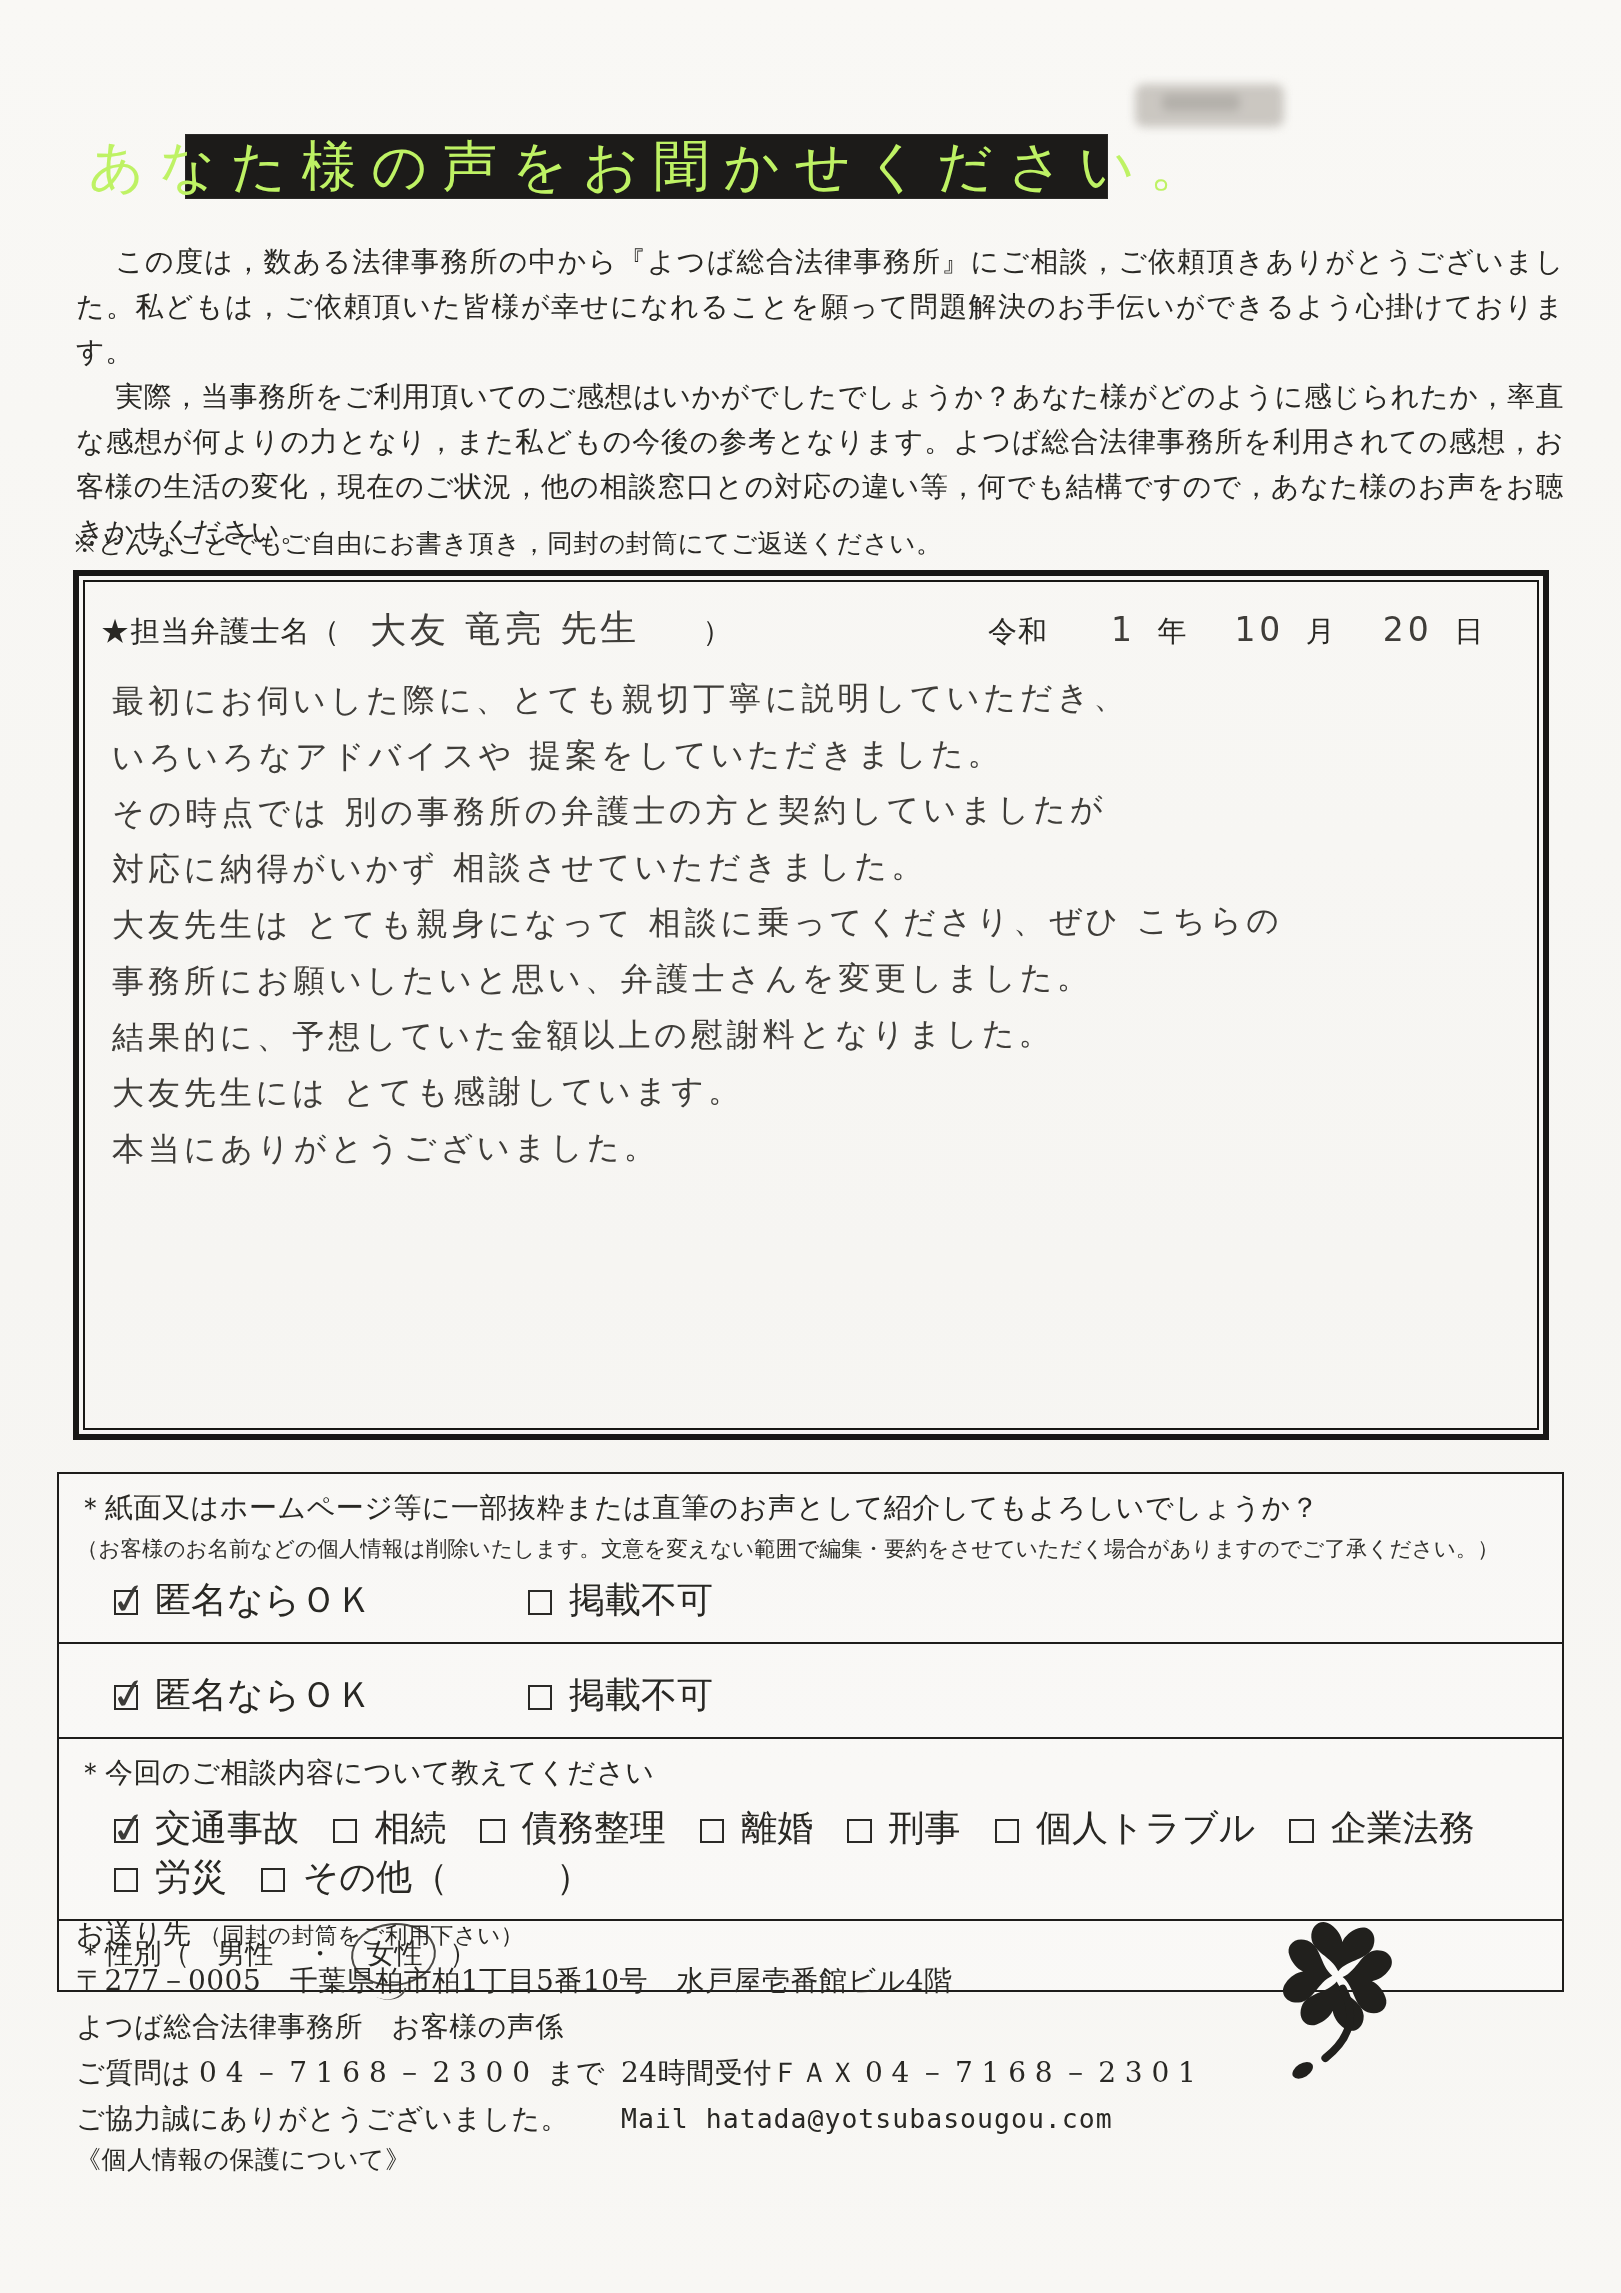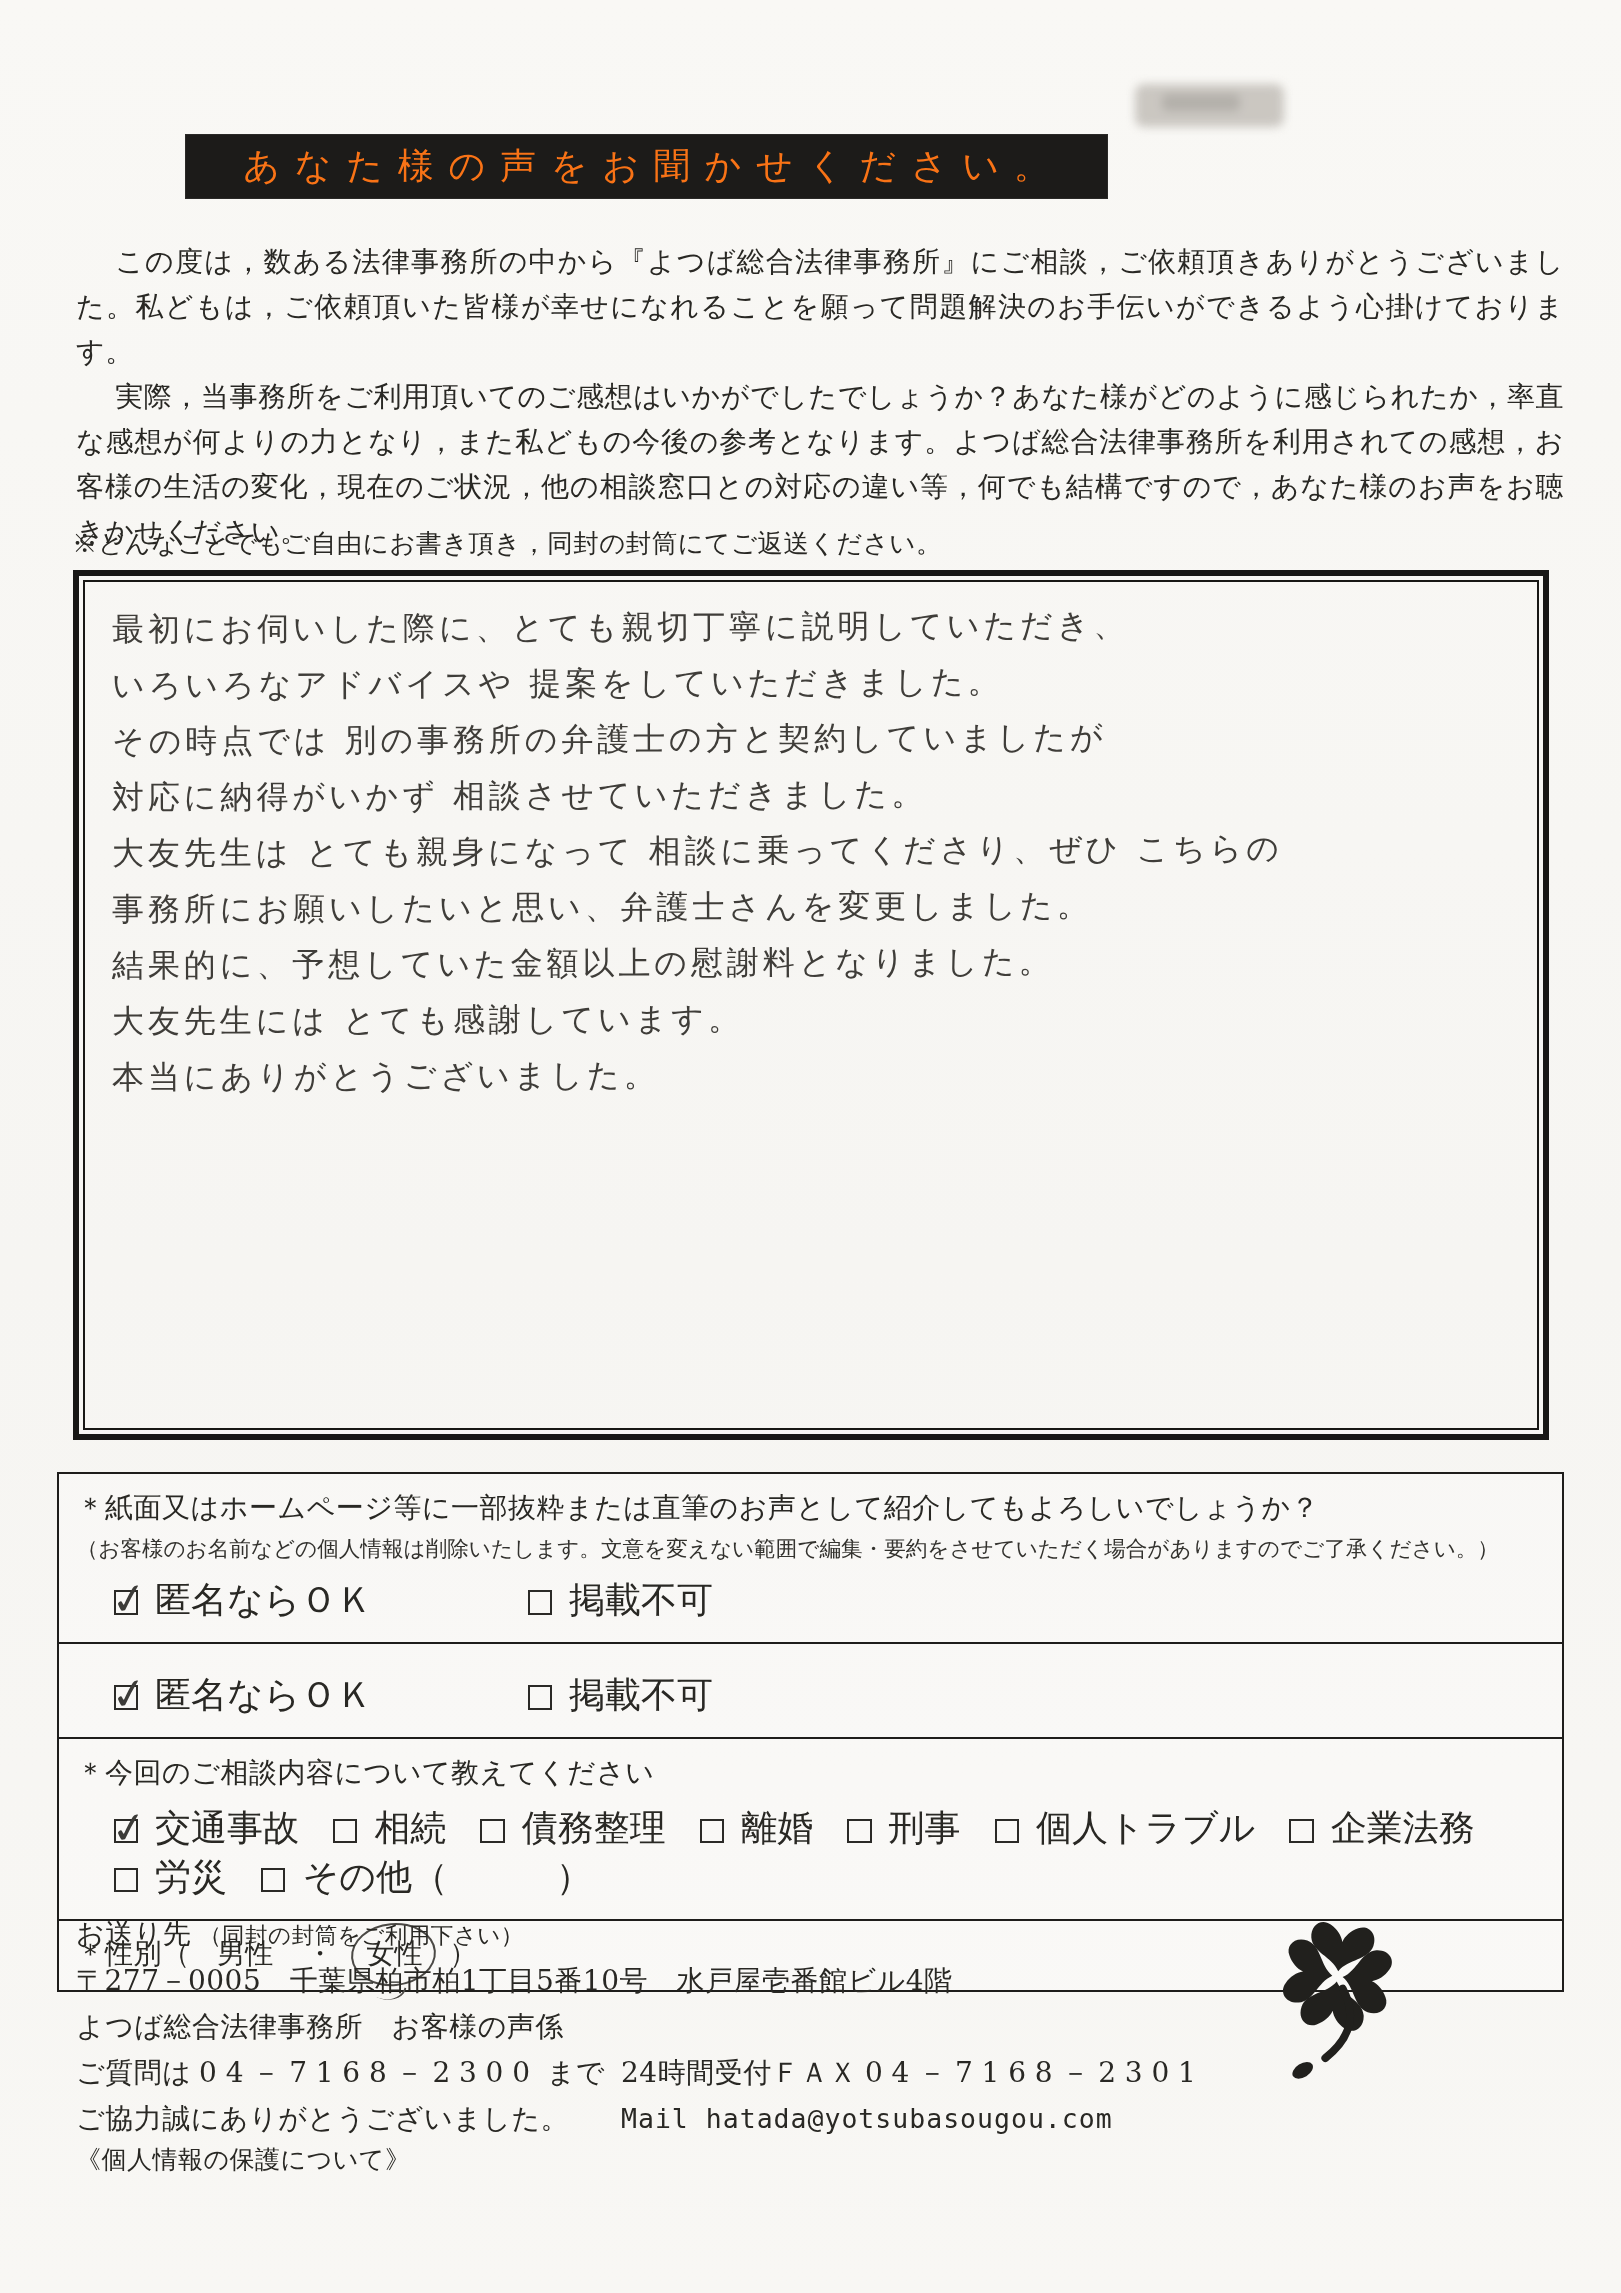--- a/index.html
+++ b/index.html
@@ -11,21 +11,21 @@
     color:#292824; overflow:hidden;
   }
 
   
   .banner {
     position:absolute; left:186px; top:135px; width:921px; height:63px;
     background:#1c1b19; display:flex; align-items:center; justify-content:center;
     box-shadow:0 0 0 1px #2a2927;
   }
   .banner span {
-    color:#f97316; font-size:36px; letter-spacing:14.7px; text-indent:14.7px;
+    color:#bef264; font-size:55px; letter-spacing:14.7px; text-indent:14.7px;
     white-space:nowrap;
   }
   .redact {
     position:absolute; left:1135px; top:84px; width:149px; height:43px;
     background:#c3bfb9; border-radius:8.8px; filter:blur(4.9px); opacity:.85;
   }
   .redact::after {
     content:""; position:absolute; left:27.4px; top:9.8px; width:78px; height:17.6px;
     background:#a8a49e; border-radius:5.9px;
   }
@@ -126,20 +126,34 @@
 
   <div class="intro">
     <p>この度は，数ある法律事務所の中から『よつば総合法律事務所』にご相談，ご依頼頂きありがとうございました。私どもは，ご依頼頂いた皆様が幸せになれることを願って問題解決のお手伝いができるよう心掛けております。</p>
     <p>実際，当事務所をご利用頂いてのご感想はいかがでしたでしょうか？あなた様がどのように感じられたか，率直な感想が何よりの力となり，また私どもの今後の参考となります。よつば総合法律事務所を利用されての感想，お客様の生活の変化，現在のご状況，他の相談窓口との対応の違い等，何でも結構ですので，あなた様のお声をお聴きかせください。</p>
   </div>
 
   <div class="free-note">※どんなことでもご自由にお書き頂き，同封の封筒にてご返送ください。</div>
 
   <div class="main-box">
     <div class="main-box-inner">
+      <div class="box-header">
+        <span class="lbl">★担当弁護士名（</span>
+        <span class="handwriting lawyer-name">大友 竜亮 先生</span>
+        <span class="lbl">）</span>
+        <span class="date-group">
+          <span class="lbl era">令和</span>
+          <span class="handwriting dv">1</span>
+          <span class="lbl dl">年</span>
+          <span class="handwriting dv sp">10</span>
+          <span class="lbl dl">月</span>
+          <span class="handwriting dv sp">20</span>
+          <span class="lbl dl">日</span>
+        </span>
+      </div>
       <div class="hw-lines">
           <div class="hw-line handwriting">最初にお伺いした際に、とても親切丁寧に説明していただき、</div>
           <div class="hw-line handwriting">いろいろなアドバイスや 提案をしていただきました。</div>
           <div class="hw-line handwriting">その時点では 別の事務所の弁護士の方と契約していましたが</div>
           <div class="hw-line handwriting">対応に納得がいかず 相談させていただきました。</div>
           <div class="hw-line handwriting">大友先生は とても親身になって 相談に乗ってくださり、ぜひ こちらの</div>
           <div class="hw-line handwriting">事務所にお願いしたいと思い、弁護士さんを変更しました。</div>
           <div class="hw-line handwriting">結果的に、予想していた金額以上の慰謝料となりました。</div>
           <div class="hw-line handwriting">大友先生には とても感謝しています。</div>
           <div class="hw-line handwriting">本当にありがとうございました。</div>

